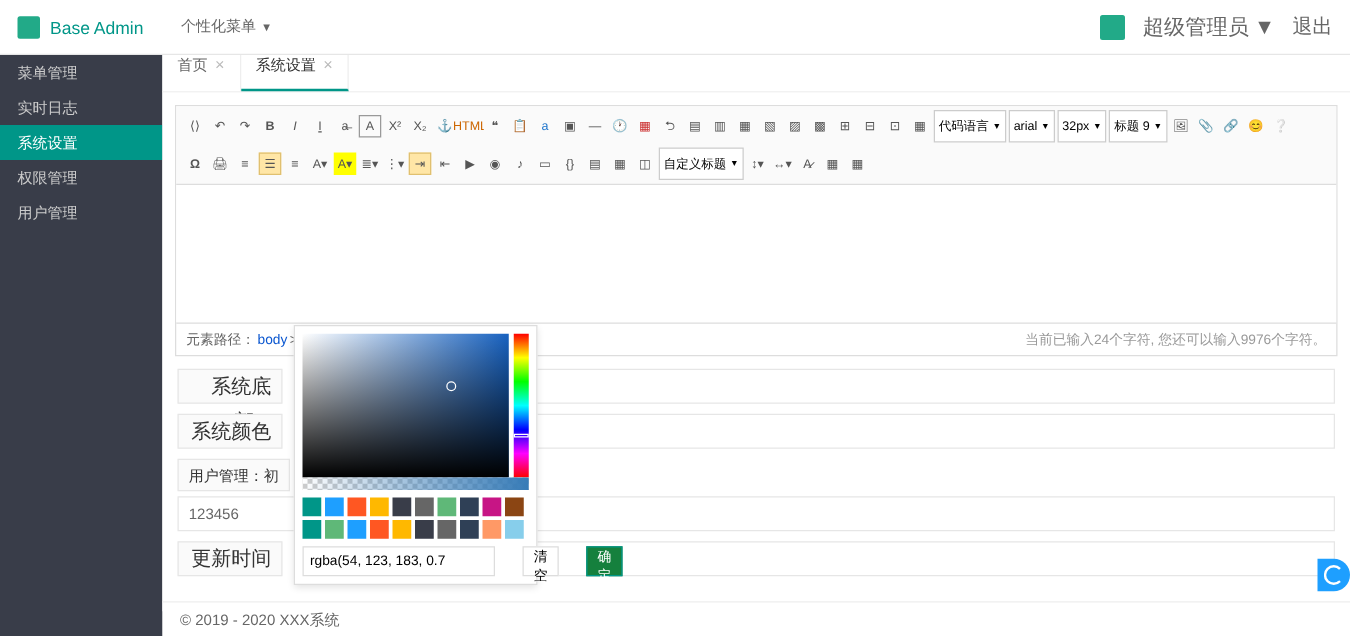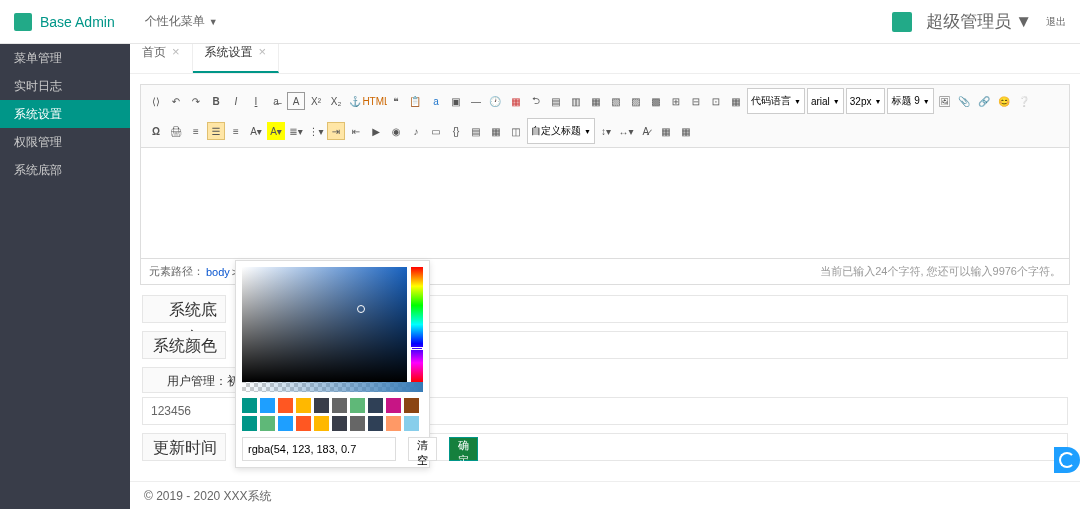--- a/index.html
+++ b/index.html
@@ -5,21 +5,21 @@
 *{margin:0;padding:0;box-sizing:border-box;font-family:Arial,sans-serif}
 body{background:#f2f2f2;width:1080px;height:509px;overflow:hidden;position:relative}
 .header{height:44px;background:#fff;display:flex;align-items:center;padding:0 14px;border-bottom:1px solid #e6e6e6}
 .logo{width:18px;height:18px;background:#2a8;margin-right:8px;border-radius:2px}
 .brand{color:#009688;font-size:14px;font-weight:500;margin-right:30px}
 .nav-item{color:#666;font-size:12px;display:flex;align-items:center;cursor:pointer}
 .nav-item .caret{margin-left:4px;font-size:9px}
 .header-right{margin-left:auto;display:flex;align-items:center;gap:14px}
 .avatar{width:20px;height:20px;background:#2a8;border-radius:2px}
 .user-dd{color:#666;font-size:17px;display:flex;align-items:center;cursor:pointer}
-.logout{color:#666;font-size:10px;cursor:pointer}
+.logout{color:#666;font-size:16px;cursor:pointer}
 .sidebar{position:absolute;left:0;top:44px;bottom:0;width:130px;background:#393D49}
 .side-item{height:28px;padding:0 14px;color:#ccc;font-size:12px;display:flex;align-items:center;cursor:pointer}
 .side-item.hd{background:#0a3246;color:#fff}
 .side-item.active{background:#009688;color:#fff}
 .side-item .arrow{margin-left:auto;font-size:9px}
 .main{position:absolute;left:130px;right:0;top:44px;bottom:28px;background:#f2f2f2;padding:0}
 .tabs{height:30px;background:#fff;display:flex;border-bottom:1px solid #eee}
 .tab{padding:0 12px;font-size:12px;color:#666;display:flex;align-items:flex-start;border-right:1px solid #eee;cursor:pointer}
 .tab.active{border-bottom:2px solid #009688;color:#333}
 .tab .x{margin-left:6px;color:#bbb;font-size:13px}
@@ -31,34 +31,34 @@
 .tbdd{height:18px;border:1px solid #ccc;font-size:10px;padding:12px 3px;background:#fff;cursor:pointer;display:flex;align-items:center}
 .tbdd .c{margin-left:3px;font-size:7px}
 .edit-area{height:110px;background:#fff}
 .path-bar{height:26px;border-top:1px solid #ddd;display:flex;align-items:center;padding:0 8px;font-size:11px;color:#666}
 .path-bar a{color:#0b57d0;margin:0 2px}
 .path-bar .cnt{margin-left:auto;color:#999}
 .form-area{padding:10px 2px}
 .frow{display:flex;align-items:center;margin-bottom:8px;gap:10px}
 .flabel{width:84px;text-align:right;font-size:16px;color:#333;border:1px solid #e6e6e6;height:28px;line-height:28px;padding:0 8px;background:#fafafa}
 .finput{flex:1;height:28px;border:1px solid #e6e6e6;padding:0 8px;font-size:12px;color:#666}
-.flabel.full{text-align:left;font-size:12px;border:1px solid #e6e6e6;height:26px;line-height:26px;padding:0 24px;background:#fafafa;width:auto;flex:0 0 auto}
+.flabel.full{text-align:left;font-size:12px;border:1px solid #e6e6e6;height:26px;line-height:26px;padding:0 8px;background:#fafafa;width:auto;flex:0 0 auto}
 .footer{position:absolute;left:130px;right:0;bottom:0;height:28px;background:#fff;border-top:1px solid #eee;font-size:12px;color:#666;padding:0 14px;line-height:28px}
 
 
 .picker{position:absolute;left:235px;top:260px;width:195px;background:#fff;border:1px solid #ddd;box-shadow:0 2px 6px rgba(0,0,0,.12);padding:6px;z-index:50}
 .sv{width:165px;height:115px;background:linear-gradient(to bottom,transparent,#000),linear-gradient(to right,#fff,#1862c0);position:relative;float:left}
 .sv .cur{position:absolute;width:8px;height:8px;border:1px solid #fff;border-radius:50%;left:115px;top:38px}
 .hue{width:12px;height:115px;float:right;background:linear-gradient(to bottom,red,yellow,lime,cyan,blue,magenta,red);position:relative}
 .hue .h{position:absolute;width:100%;height:3px;border:1px solid #fff;top:80px}
 .alpha{clear:both;height:10px;margin-top:4px;background:repeating-conic-gradient(#ccc 0 25%,#fff 0 50%) 0/8px 8px;position:relative}
 .alpha::after{content:'';position:absolute;inset:0;background:linear-gradient(to right,transparent,#367bb7)}
 .swatches{display:flex;flex-wrap:wrap;gap:3px;margin-top:6px}
 .sw{width:15px;height:15px;cursor:pointer}
-.pfoot{display:flex;gap:12px;margin-top:6px;align-items:center}
+.pfoot{display:flex;gap:22px;margin-top:6px;align-items:center}
 .pinput{flex:1;height:24px;border:1px solid #ddd;font-size:11px;padding:0 5px}
 .pbtn{height:24px;padding:0 8px;font-size:11px;border:1px solid #ddd;background:#fff;cursor:pointer}
 .pbtn.ok{background:#15803d;color:#fff;border-color:#009688}
 
 .fab{position:absolute;right:0;bottom:36px;width:26px;height:26px;background:#1e9fff;border-radius:0 13px 13px 0;display:flex;align-items:center;justify-content:center;color:#fff;transform:rotate(0)}
 .fab::before{content:'';width:12px;height:12px;border:2px solid #fff;border-radius:50%;border-right-color:transparent}
 </style>
 </head>
 <body>
 
@@ -86,21 +86,21 @@
   <div class="side-item">
       <span>实时日志</span>
     </div>
   <div class="side-item active">
       <span>系统设置</span>
     </div>
   <div class="side-item">
       <span>权限管理</span>
     </div>
   <div class="side-item">
-      <span>系统底部</span>
+      <span>用户管理</span>
     </div>
 </div>
 
 <div class="main">
   <div class="tabs">
     <div class="tab">
         <span>首页</span>
         <span class="x">×</span>
       </div>
     <div class="tab active">

